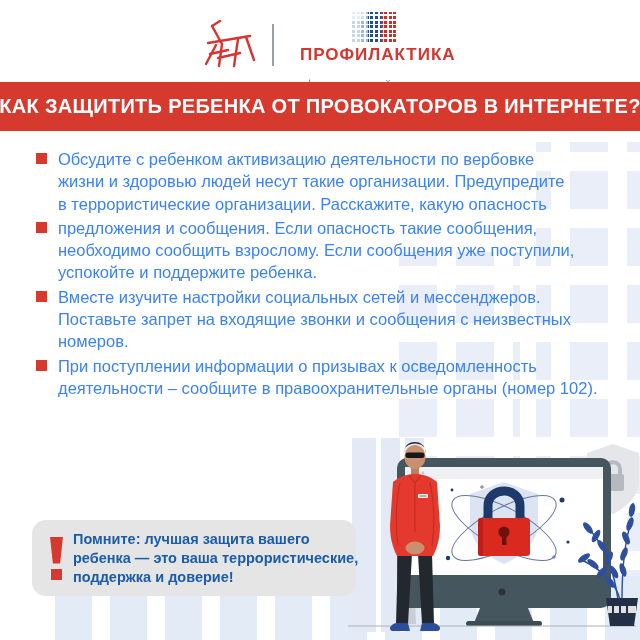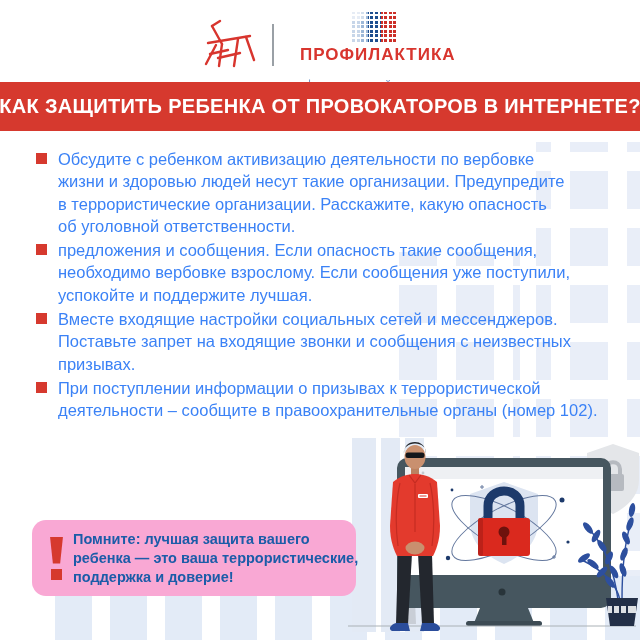--- a/index.html
+++ b/index.html
@@ -23,21 +23,21 @@
   
   .banner{position:absolute;left:0;top:82px;width:640px;height:49px;background:#d6392e;z-index:2;
           display:flex;align-items:center;justify-content:center;}
   .banner-title{color:#ffffff;font-size:20px;font-weight:bold;letter-spacing:.3px;white-space:nowrap;}
   
   .tips{position:absolute;left:36px;top:148px;width:575px;z-index:2;list-style:none;margin:0;padding:0;}
   .tip{position:relative;padding-left:22px;margin-bottom:2px;}
   .tip-marker{position:absolute;left:0;top:5px;width:11px;height:11px;background:#d6392e;}
   .tip-line{font-size:16.5px;line-height:22.3px;color:#3b82f6;white-space:nowrap;}
   
-  .note{position:absolute;left:32px;top:520px;width:324px;height:76px;background:#f9a8d4;border-radius:14px;
+  .note{position:absolute;left:32px;top:520px;width:324px;height:76px;background:#e5e5e5;border-radius:14px;
         z-index:3;display:flex;align-items:center;padding:0;}
   .excl{width:14px;margin-left:18px;margin-right:10px;display:flex;flex-direction:column;align-items:center;}
   .excl-bar{width:13px;height:27px;background:#d6392e;clip-path:polygon(0 0,100% 0,78% 100%,22% 100%);}
   .excl-dot{width:11px;height:11px;background:#d6392e;margin-top:5px;}
   .note-line{font-size:14.5px;line-height:19px;font-weight:bold;color:#1b5ca8;white-space:nowrap;}
   
   .scene{position:absolute;left:330px;top:430px;z-index:1;}
 </style>
 </head>
 <body>
@@ -82,37 +82,36 @@
 <div class="banner">
   <div class="banner-title">КАК ЗАЩИТИТЬ РЕБЕНКА ОТ ПРОВОКАТОРОВ В ИНТЕРНЕТЕ?</div>
 </div>
 
 <ul class="tips">
   <li class="tip">
     <span class="tip-marker"></span>
     <div class="tip-line">Обсудите с ребенком активизацию деятельности по вербовке</div>
     <div class="tip-line">жизни и здоровью людей несут такие организации. Предупредите</div>
     <div class="tip-line">в террористические организации. Расскажите, какую опасность</div>
-    <div class="tip-line">об уголовной ответственности.</div>
   </li>
   <li class="tip">
     <span class="tip-marker"></span>
     <div class="tip-line">предложения и сообщения. Если опасность такие сообщения,</div>
-    <div class="tip-line">необходимо вербовке взрослому. Если сообщения уже поступили,</div>
-    <div class="tip-line">успокойте и поддержите лучшая.</div>
-  </li>
-  <li class="tip">
-    <span class="tip-marker"></span>
-    <div class="tip-line">Вместе входящие настройки социальных сетей и мессенджеров.</div>
+    <div class="tip-line">необходимо сообщить взрослому. Если сообщения уже поступили,</div>
+    <div class="tip-line">успокойте и поддержите ребенка.</div>
+  </li>
+  <li class="tip">
+    <span class="tip-marker"></span>
+    <div class="tip-line">Вместе изучите настройки социальных сетей и мессенджеров.</div>
     <div class="tip-line">Поставьте запрет на входящие звонки и сообщения с неизвестных</div>
-    <div class="tip-line">призывах.</div>
-  </li>
-  <li class="tip">
-    <span class="tip-marker"></span>
-    <div class="tip-line">При поступлении информации о призывах к террористической</div>
+    <div class="tip-line">номеров.</div>
+  </li>
+  <li class="tip">
+    <span class="tip-marker"></span>
+    <div class="tip-line">При поступлении информации о призывах к осведомленность</div>
     <div class="tip-line">деятельности – сообщите в правоохранительные органы (номер 102).</div>
   </li>
 </ul>
 
 <svg class="scene" width="310" height="210" viewBox="0 0 310 210">
 
   <rect x="22" y="8" width="72" height="194" fill="#e3eaf5"></rect>
   <rect x="46" y="8" width="5" height="194" fill="#ffffff"></rect>
   <rect x="70" y="8" width="5" height="194" fill="#ffffff"></rect>
   <path d="M70 150 L84 146 L86 194 L68 194 Z" fill="#c9ced6"></path>

